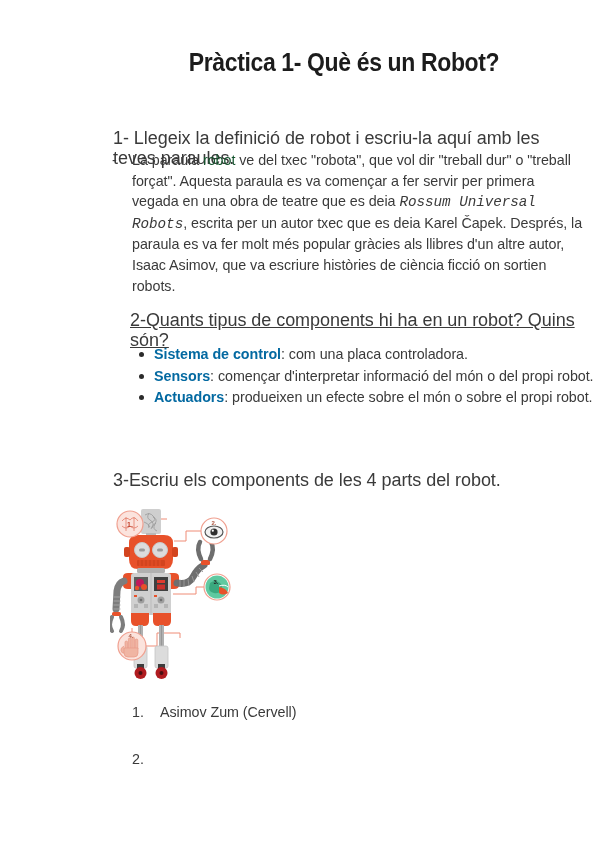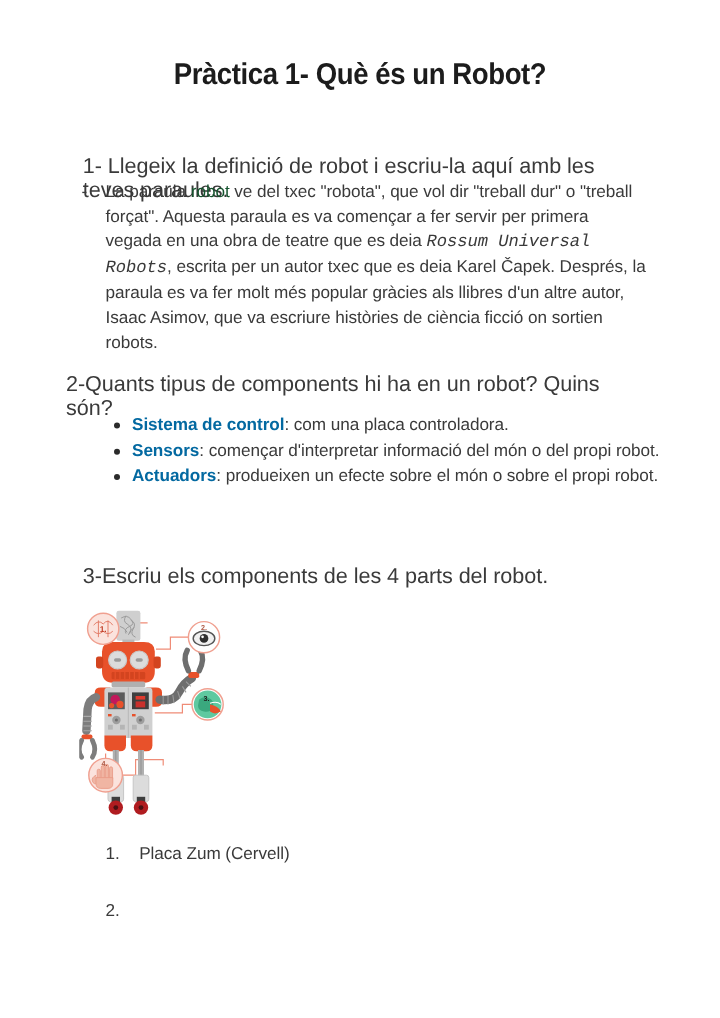--- a/index.html
+++ b/index.html
@@ -14,20 +14,21 @@
     color: #2b2b2b;
     -webkit-font-smoothing: antialiased;
     overflow: hidden;
   }
   .page {
     position: relative;
     width: 500px;
     height: 848px;
     background: #ffffff;
     box-sizing: border-box;
+    margin-left: 44px;
   }
 
   
   .doc-title {
     position: absolute;
     left: 0;
     top: 48px;
     width: 600px;
     text-align: center;
     font-family: "Liberation Sans", sans-serif;
@@ -61,21 +62,21 @@
     letter-spacing: -0.05px;
   }
   .dash-item .dash {
     position: absolute;
     left: -20px;
     top: 0;
   }
   .dash-item b { font-weight: normal; color: #14532d; }
   .dash-item i { font-style: italic; font-family: Liberation Mono, monospace; }
 
-  #q2-line { left: 55px; top: 310px; width: 470px; }
+  #q2-line { left: 86px; top: 310px; width: 470px; text-decoration: underline; }
 
   .bullet-list {
     position: absolute;
     left: 88px;
     top: 344px;
     width: 455px;
     margin: 0;
     padding: 0 0 0 22px;
     list-style: none;
   }
@@ -335,20 +336,20 @@
         </g>
         <text x="-1" y="-8" text-anchor="middle" font-family="Liberation Sans, sans-serif" font-size="6" font-weight="bold" fill="#b05a45">4.</text>
       </g>
 
     </svg>
   </div>
 
   <ol class="answers">
     <li>
       <span class="num">1.</span>
-      <span>Placa Zum (Cervell)</span>
+      <span>Asimov Zum (Cervell)</span>
     </li>
     <li>
       <span class="num">2.</span>
     </li>
   </ol>
 
 </div>
 
 </body></html>

